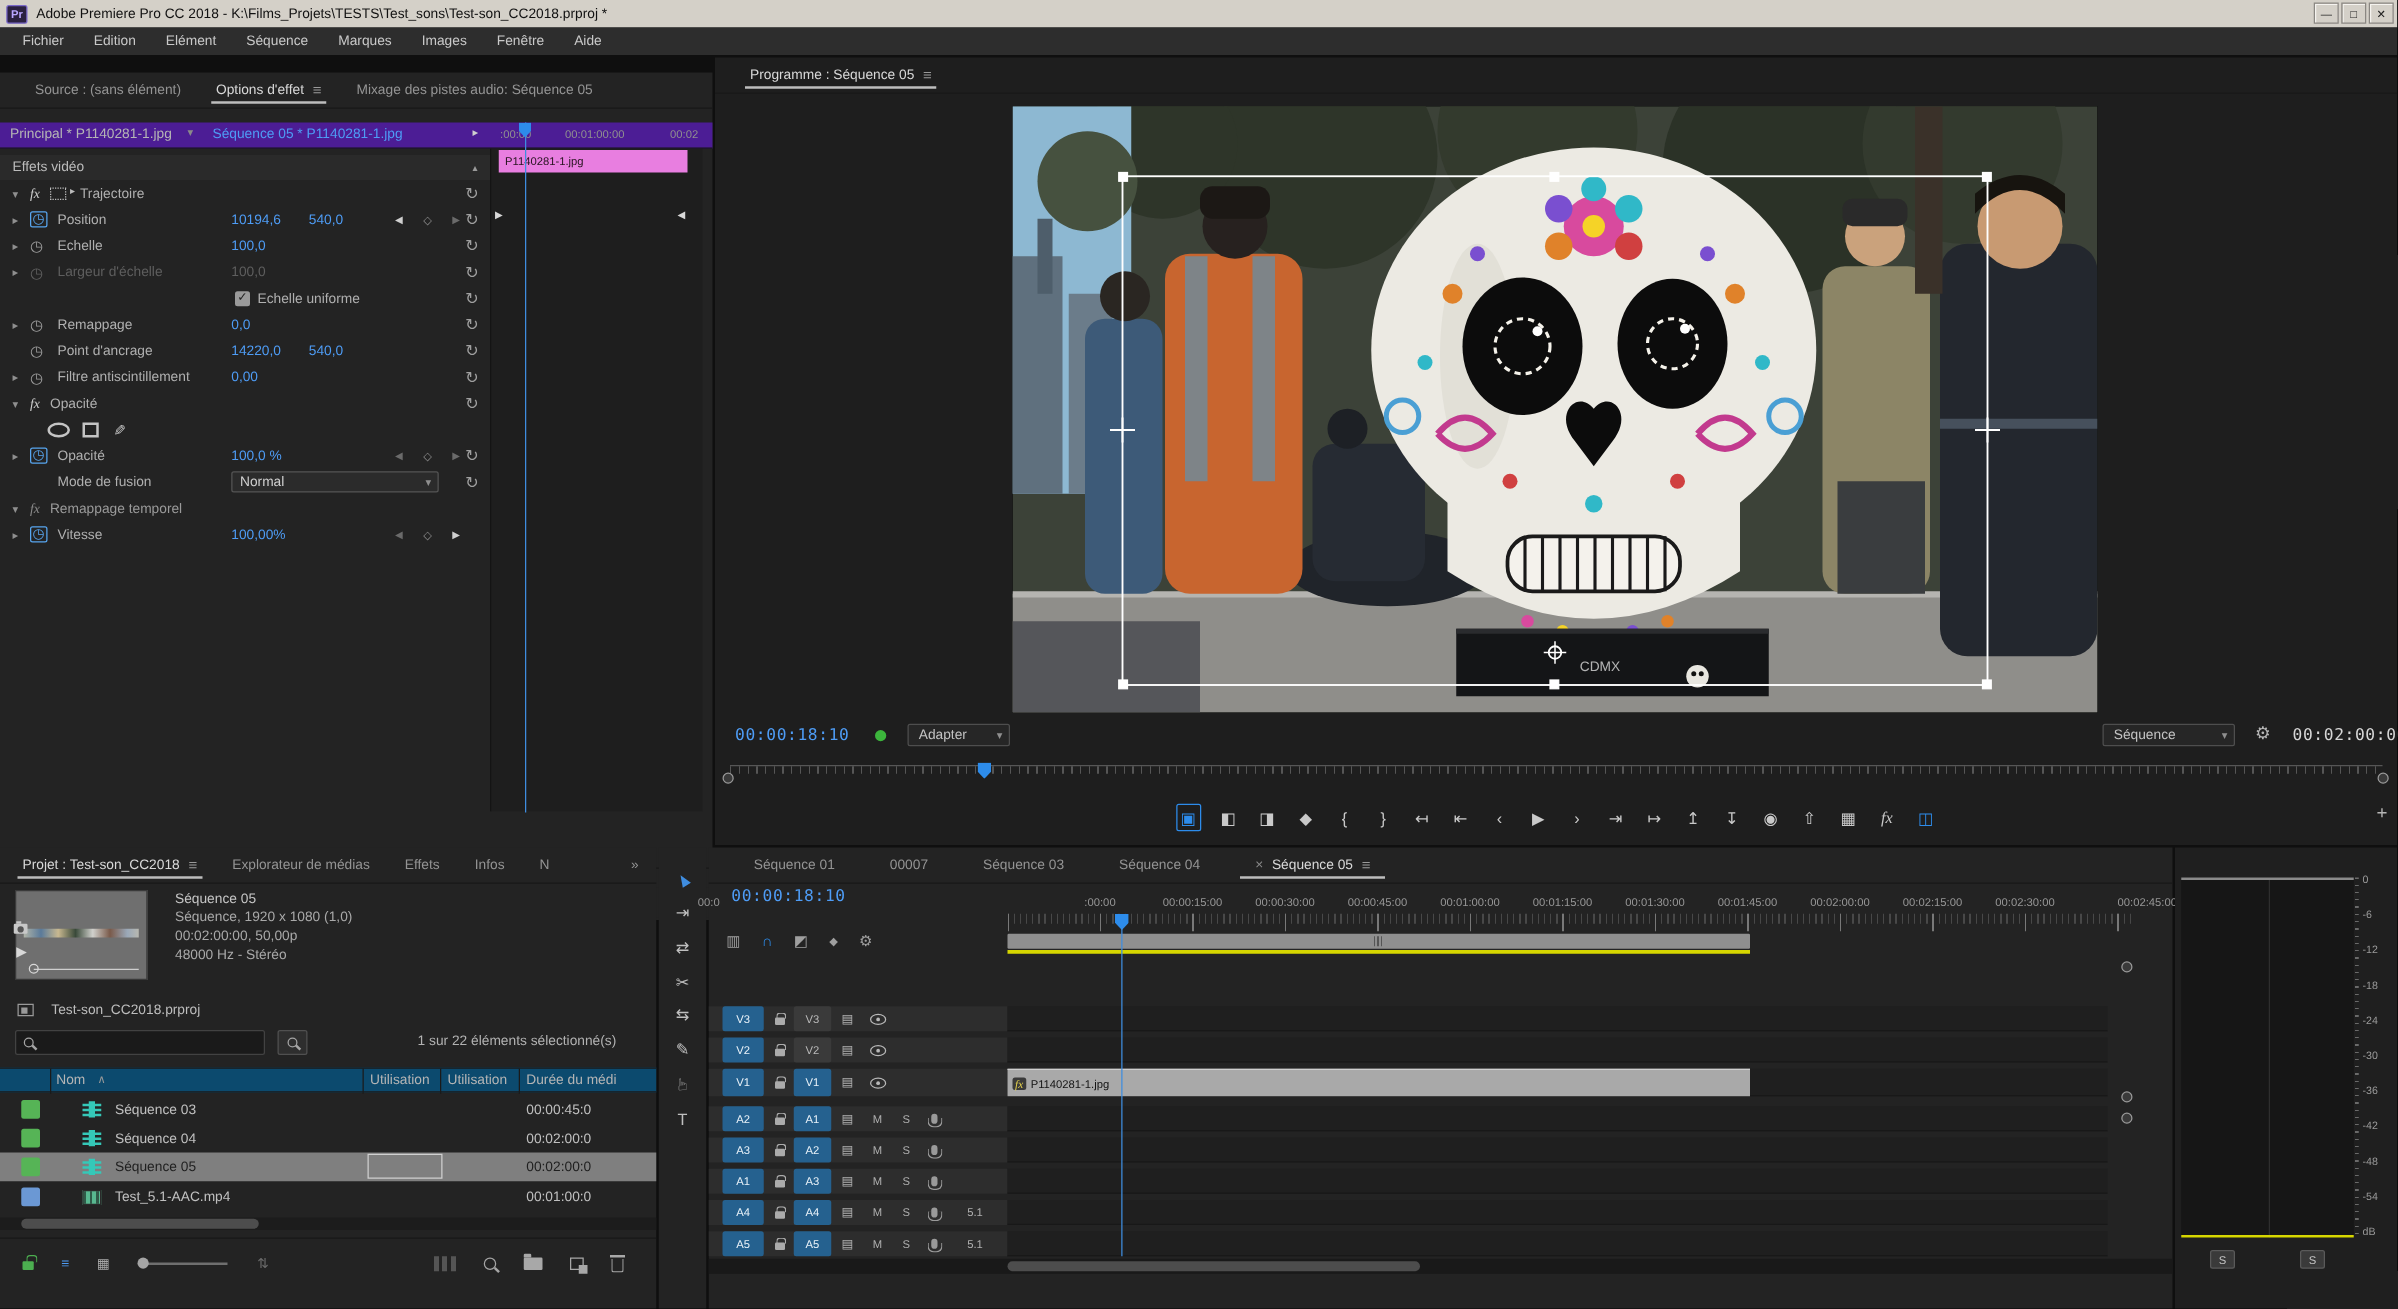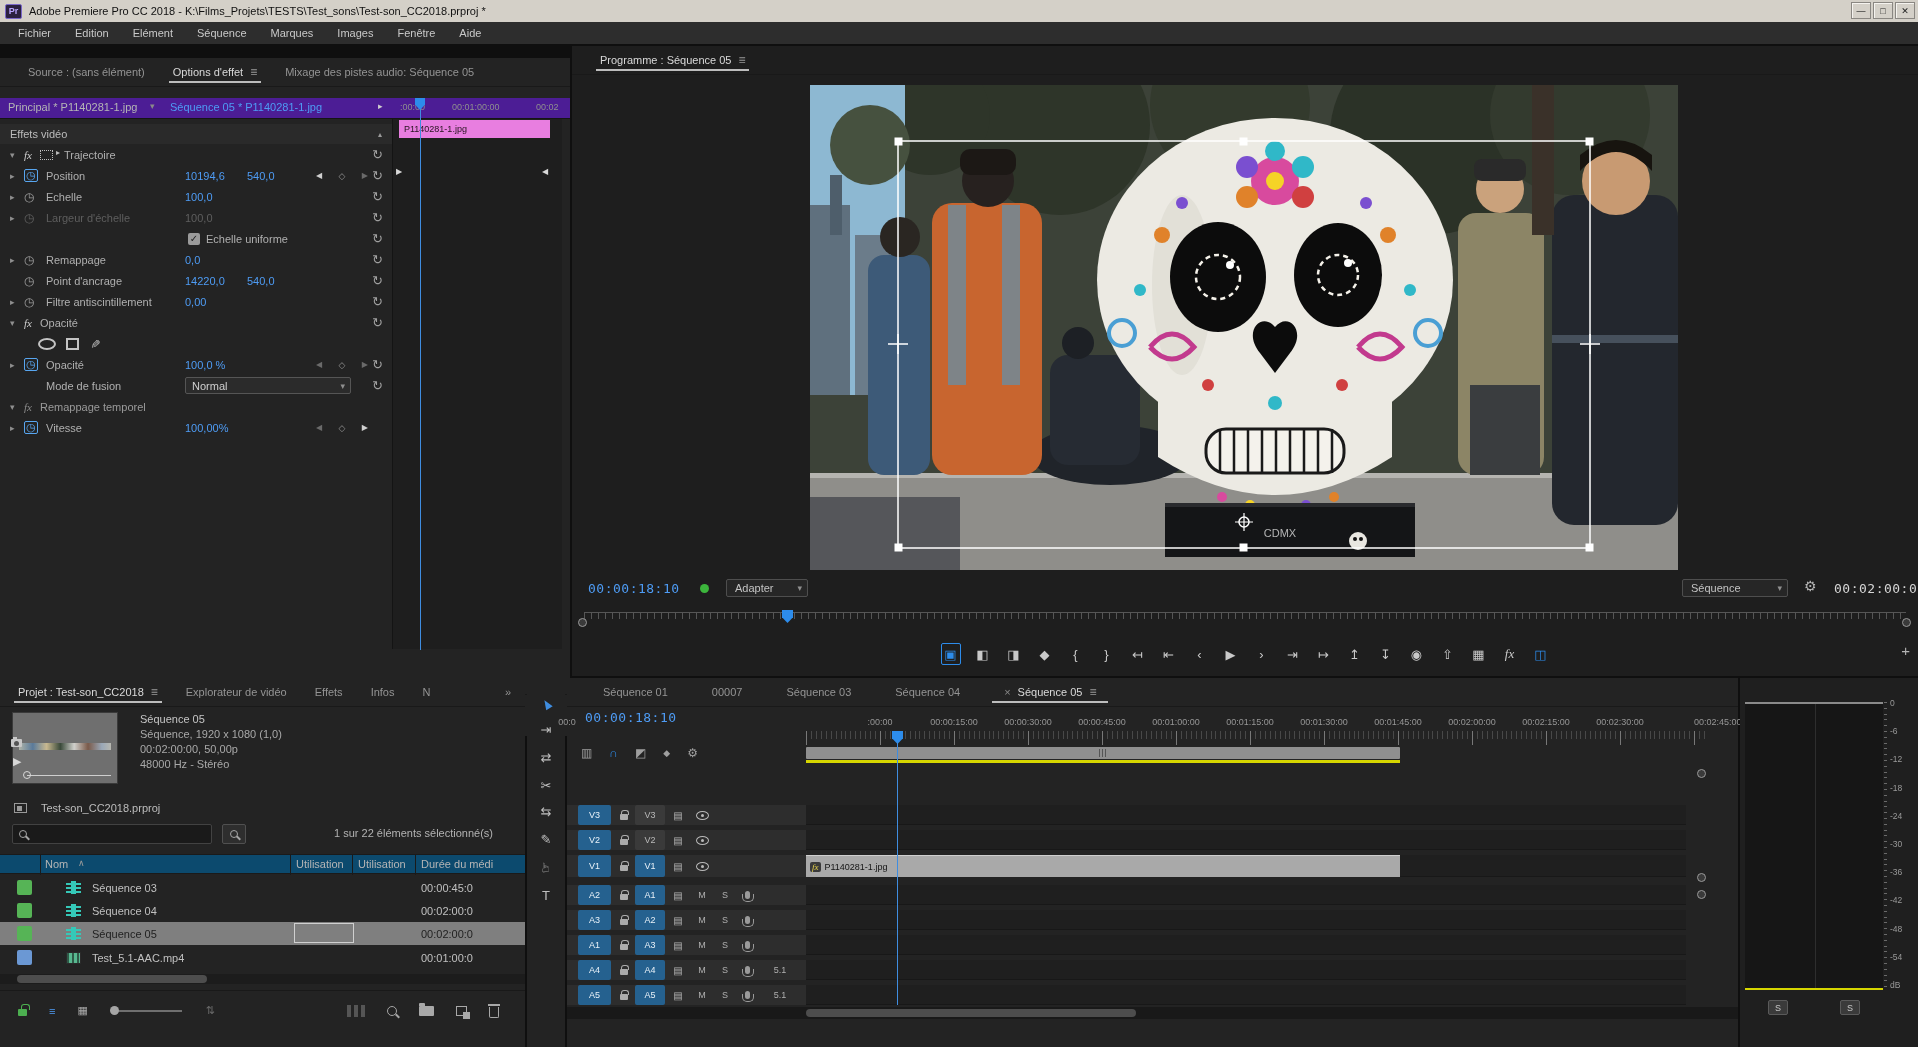--- a/index.html
+++ b/index.html
@@ -616,21 +616,21 @@
     </div>
     <span id="progadd" data-name="add-button">+</span>
   </div>
 
   <div id="projpanel" class="panel" data-name="project-panel">
     <div class="ptabs" style="padding-left:4px" data-name="project-tabs">
       <span class="ptab active" data-name="tab-project">
           <span>Projet : Test-son_CC2018</span>
           <span class="hamb" data-name="panel-menu-icon">≡</span>
         </span>
-      <span class="ptab" data-name="tab-media-browser">Explorateur de vidéo</span>
+      <span class="ptab" data-name="tab-media-browser">Explorateur de médias</span>
       <span class="ptab" data-name="tab-effects">Effets</span>
       <span class="ptab" data-name="tab-infos">Infos</span>
       <span class="ptab" data-name="tab-clipped">N</span>
       <span class="ptab" style="position:absolute;right:0" data-name="more-tabs-chevron">»</span>
     </div>
 
     <div id="projprev" data-name="project-preview">
       <div id="projthumb" data-name="preview-thumbnail">
         <div id="projthumbstrip" data-name="thumbnail-filmstrip"></div>
         <span class="ic-cam" style="left:-2px;top:26px" data-name="camera-icon"></span>

